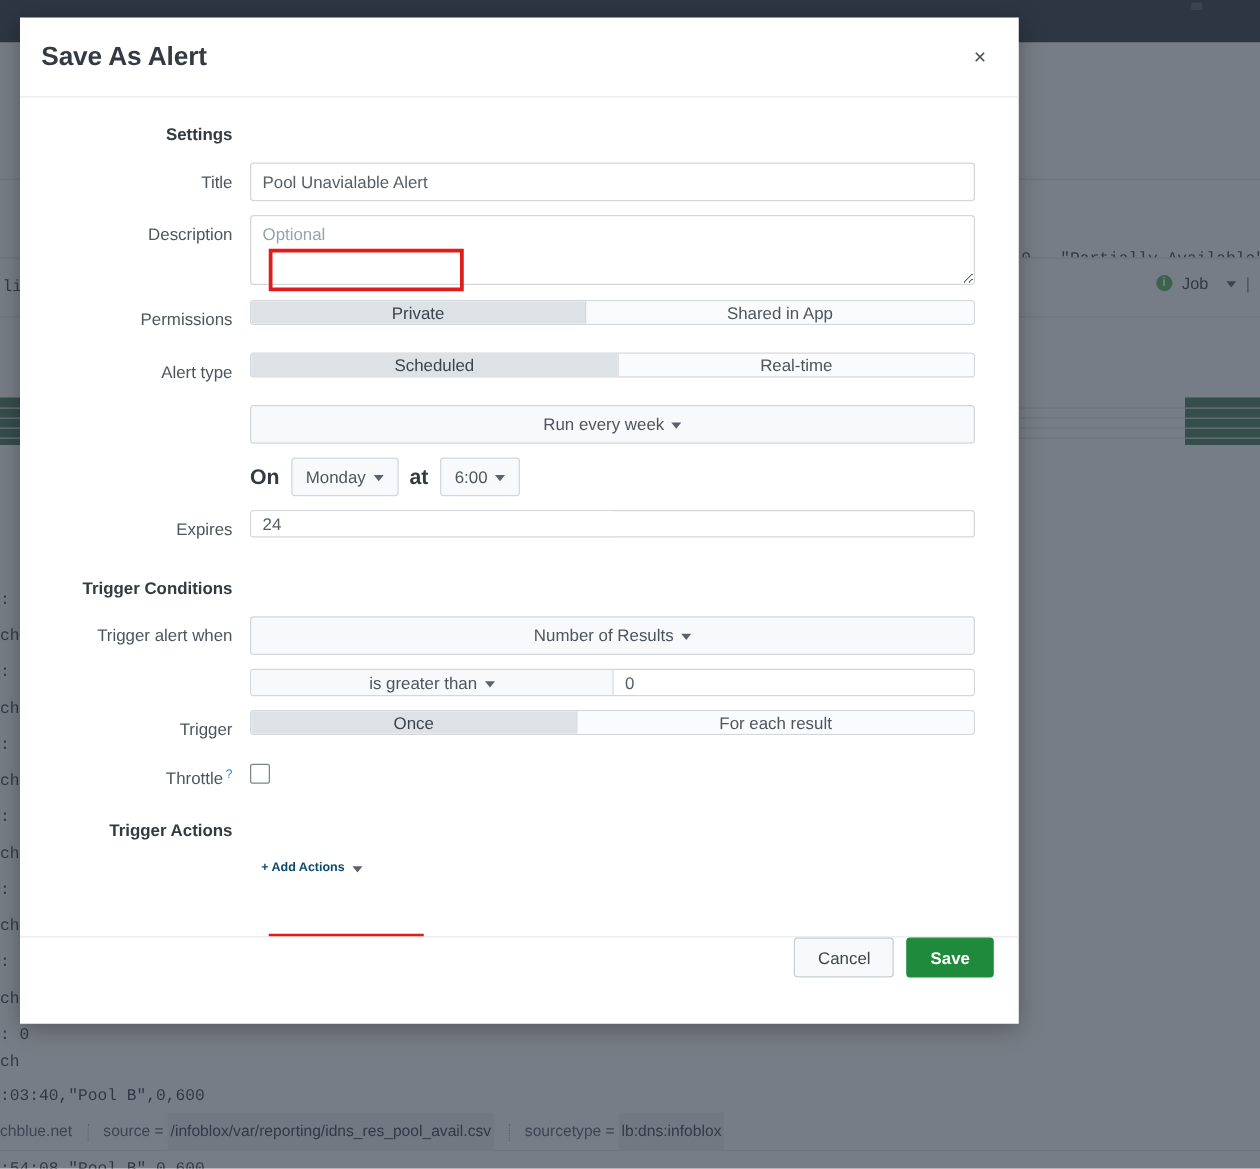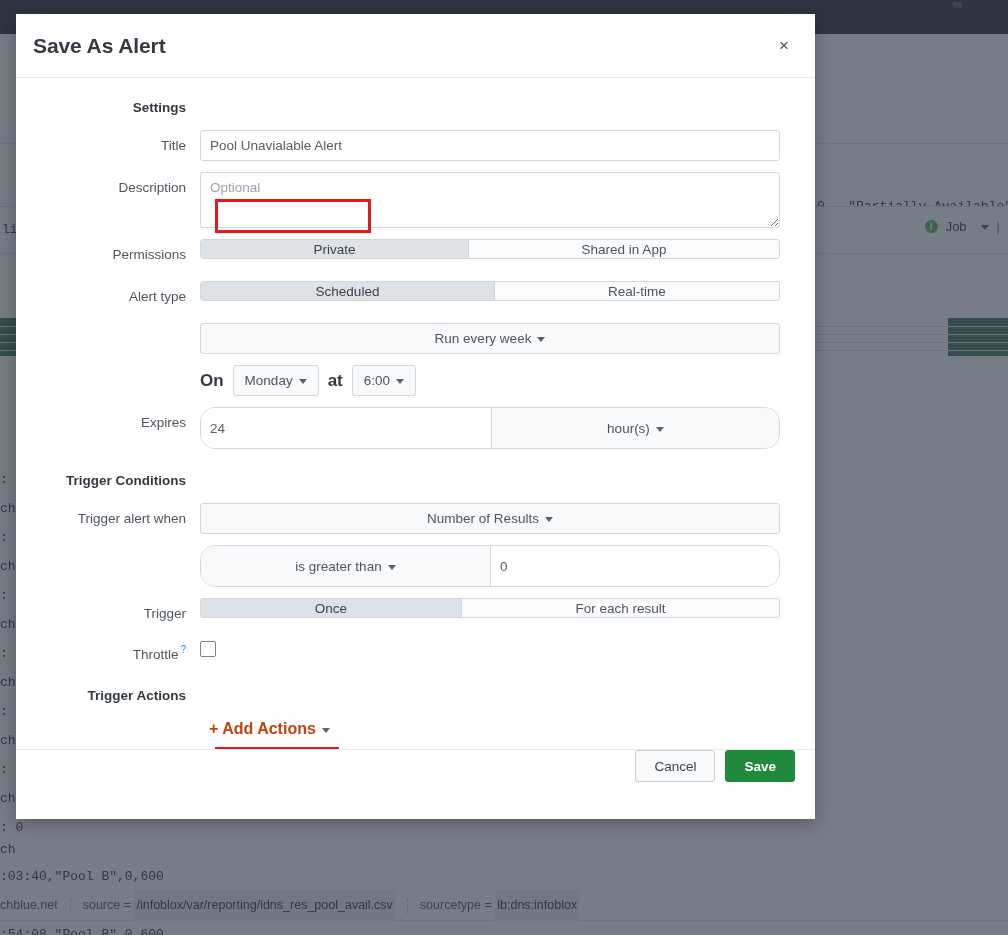--- a/index.html
+++ b/index.html
@@ -227,22 +227,22 @@
     font-size: 13.5px; color: #4d555e; cursor: pointer;
     font-family: "Liberation Sans", sans-serif;
   }
   .inline-word {
     font-size: 17px; color: #333a41; font-weight: bold;
     display: inline-flex; align-items: center; height: 31px;
   }
 
   
   .split-row {
-    display: flex; width: 580px; height: 42px;
-    border: 1px solid #d3d7db; border-radius: 15px; overflow: hidden;
+    display: flex; width: 580px; height: 22px;
+    border: 1px solid #d3d7db; border-radius: 3px; overflow: hidden;
   }
   .split-row .left-in {
     flex: 0 0 290px; border: none; outline: none;
     font-size: 13.5px; color: #555e66; padding: 0 9px; background: #fff;
     font-family: "Liberation Sans", sans-serif;
   }
   .split-row .right-dd {
     flex: 1 1 auto; border-left: 1px solid #d3d7db; background: #f7f9fa;
     display: flex; align-items: center; justify-content: center;
     font-size: 13.5px; color: #4d555e; cursor: pointer;
@@ -268,21 +268,21 @@
     -webkit-appearance: none; appearance: none;
   }
   .help-sup {
     color: #2c8fd4; font-size: 10px;
     vertical-align: super; margin-left: 2px; cursor: pointer;
   }
 
   
   .add-actions {
     display: inline-flex; align-items: center;
-    font-size: 16px; color: #c2410c; font-weight: bold;
+    font-size: 10px; color: #0c4a6e; font-weight: bold;
     padding: 6px 9px; cursor: pointer;
     background: none; border: none;
     font-family: "Liberation Sans", sans-serif;
   }
 
   
   .hl-box {
     position: absolute;
     border: 3px solid #e01b1b;
     pointer-events: none;
@@ -448,24 +448,20 @@
           <span class="caret"></span>
         </span>
       </div>
     </div>
 
     <div class="frow" style="margin-top:11px;">
       <div class="flabel" style="line-height:31px;">Expires</div>
       <div class="fcontrol">
         <div class="split-row">
           <input class="left-in" value="24" style="">
-          <div class="right-dd">
-            <span>hour(s)</span>
-            <span class="caret"></span>
-          </div>
         </div>
       </div>
     </div>
 
     <div class="frow" style="margin-top:24px;">
       <div class="flabel bold">Trigger Conditions</div>
       <div class="fcontrol"></div>
     </div>
 
     <div class="frow" style="margin-top:14px;">

